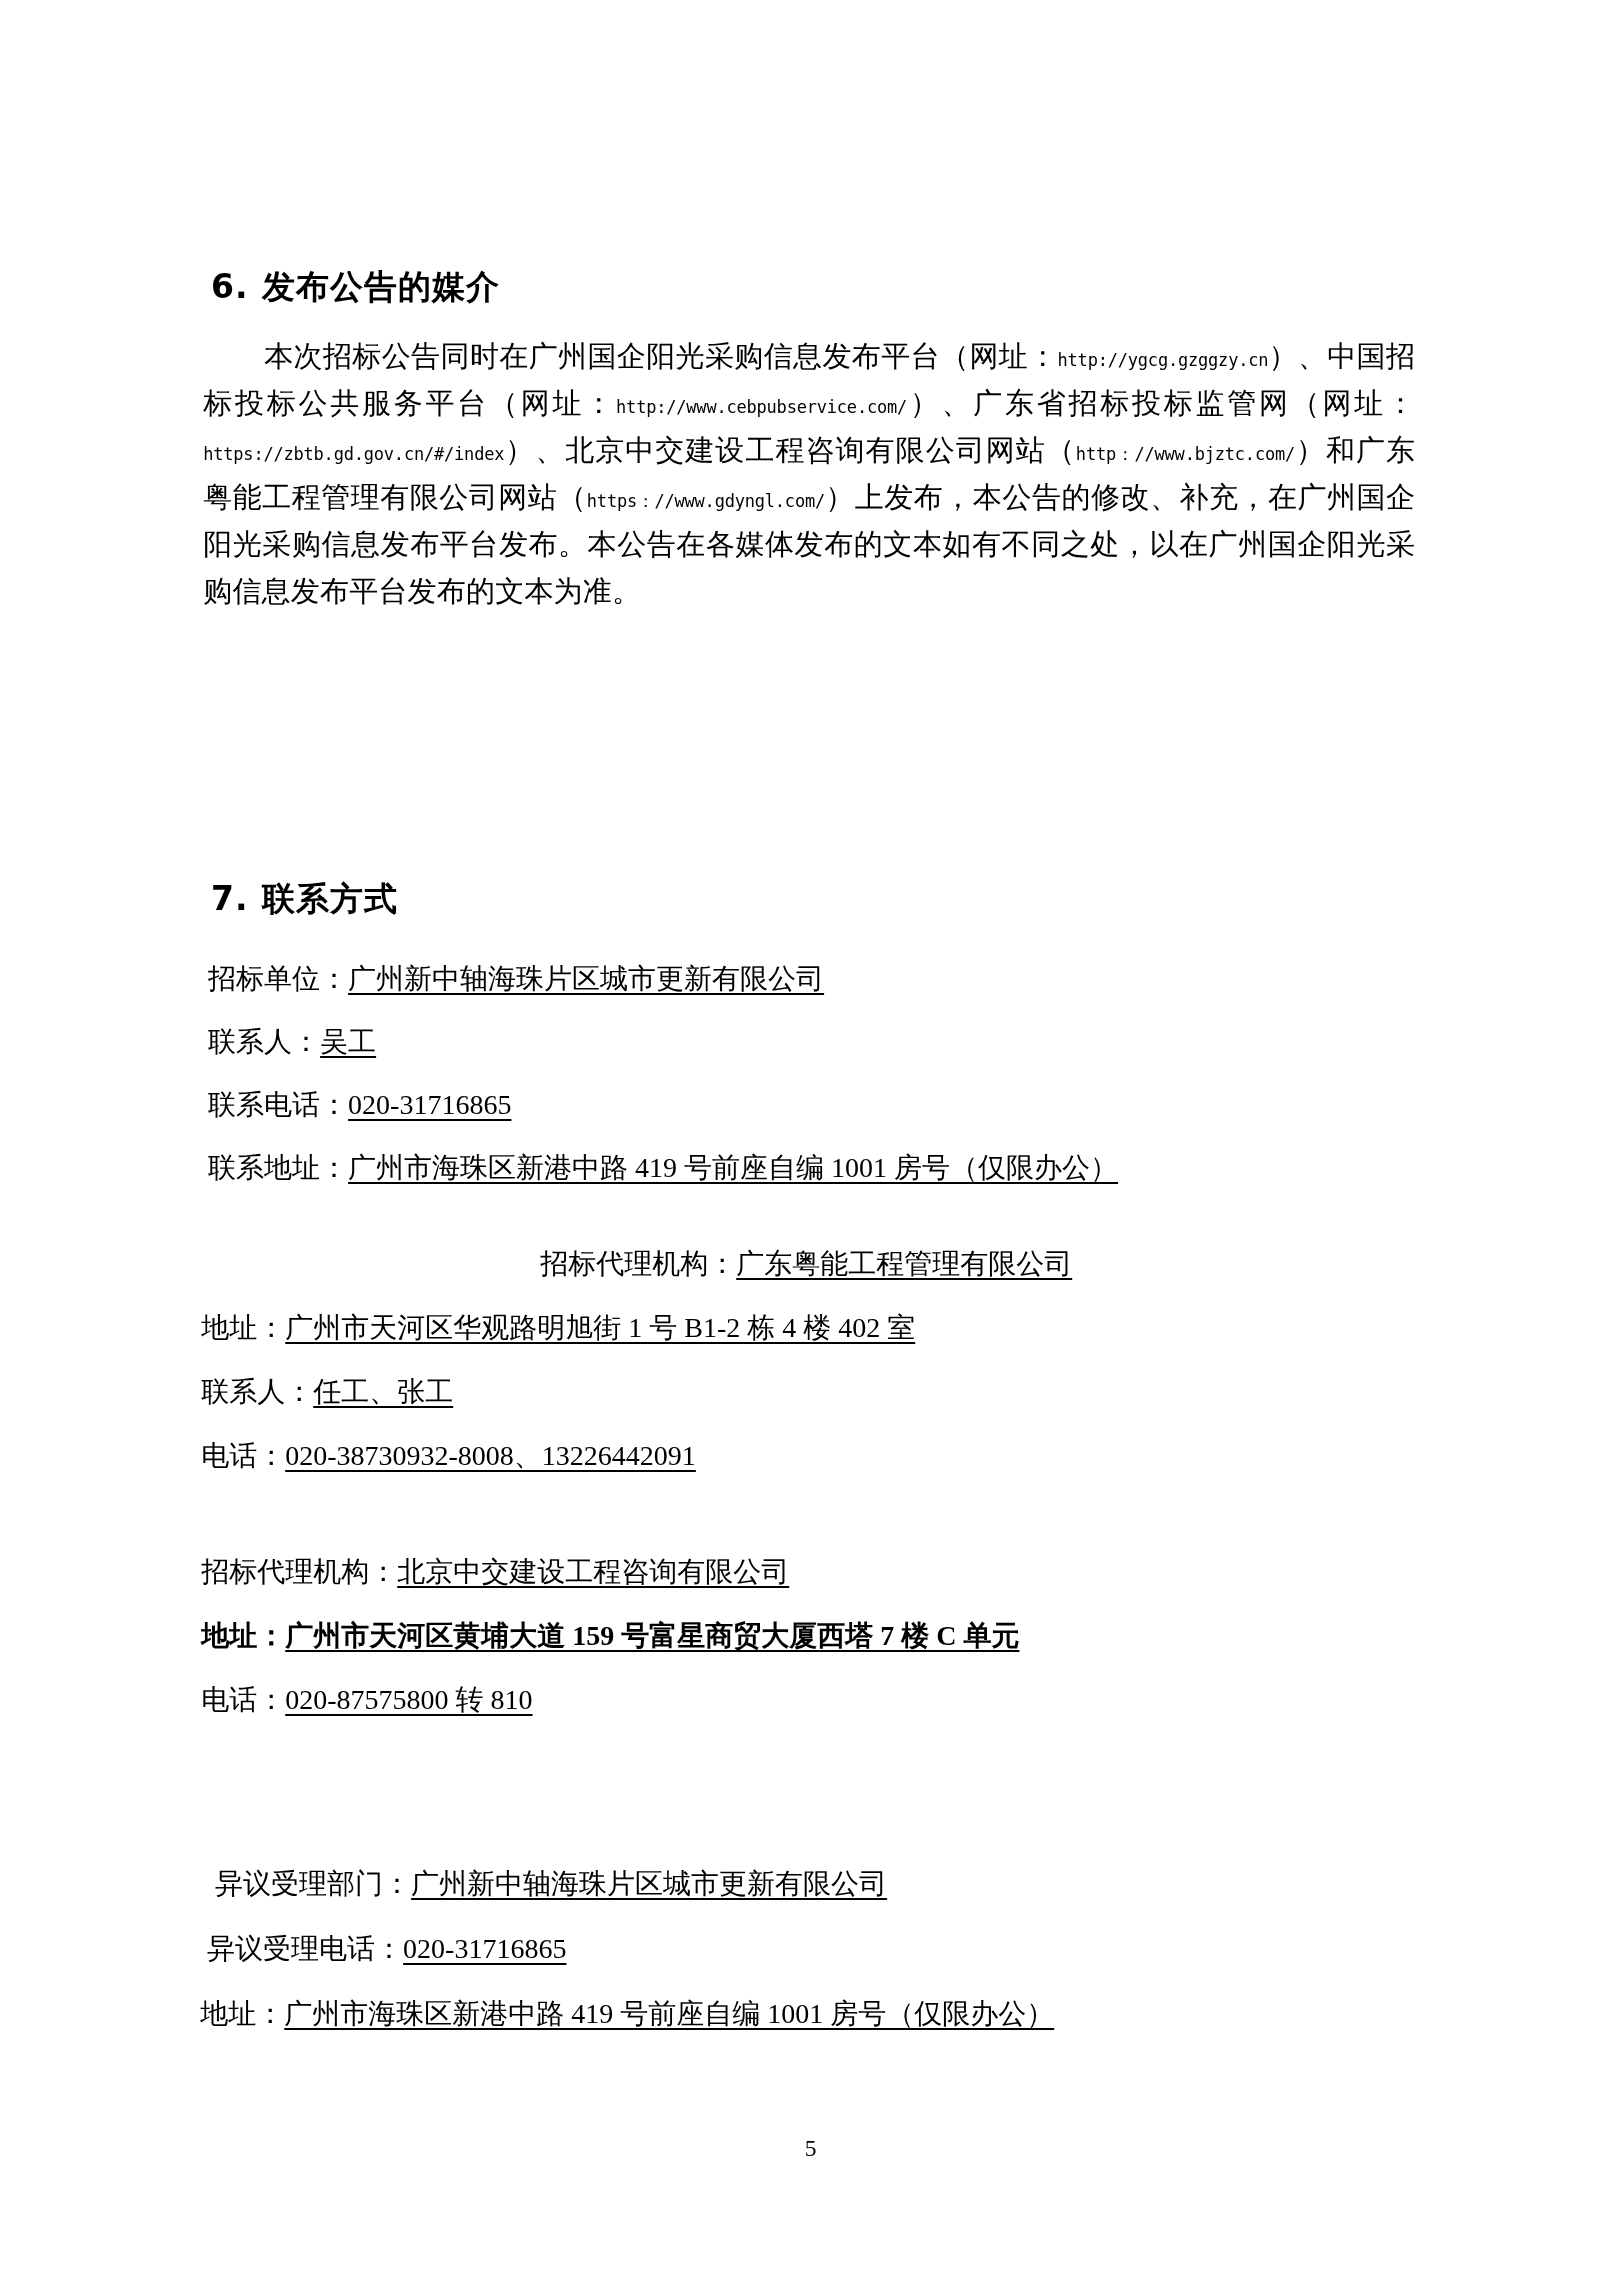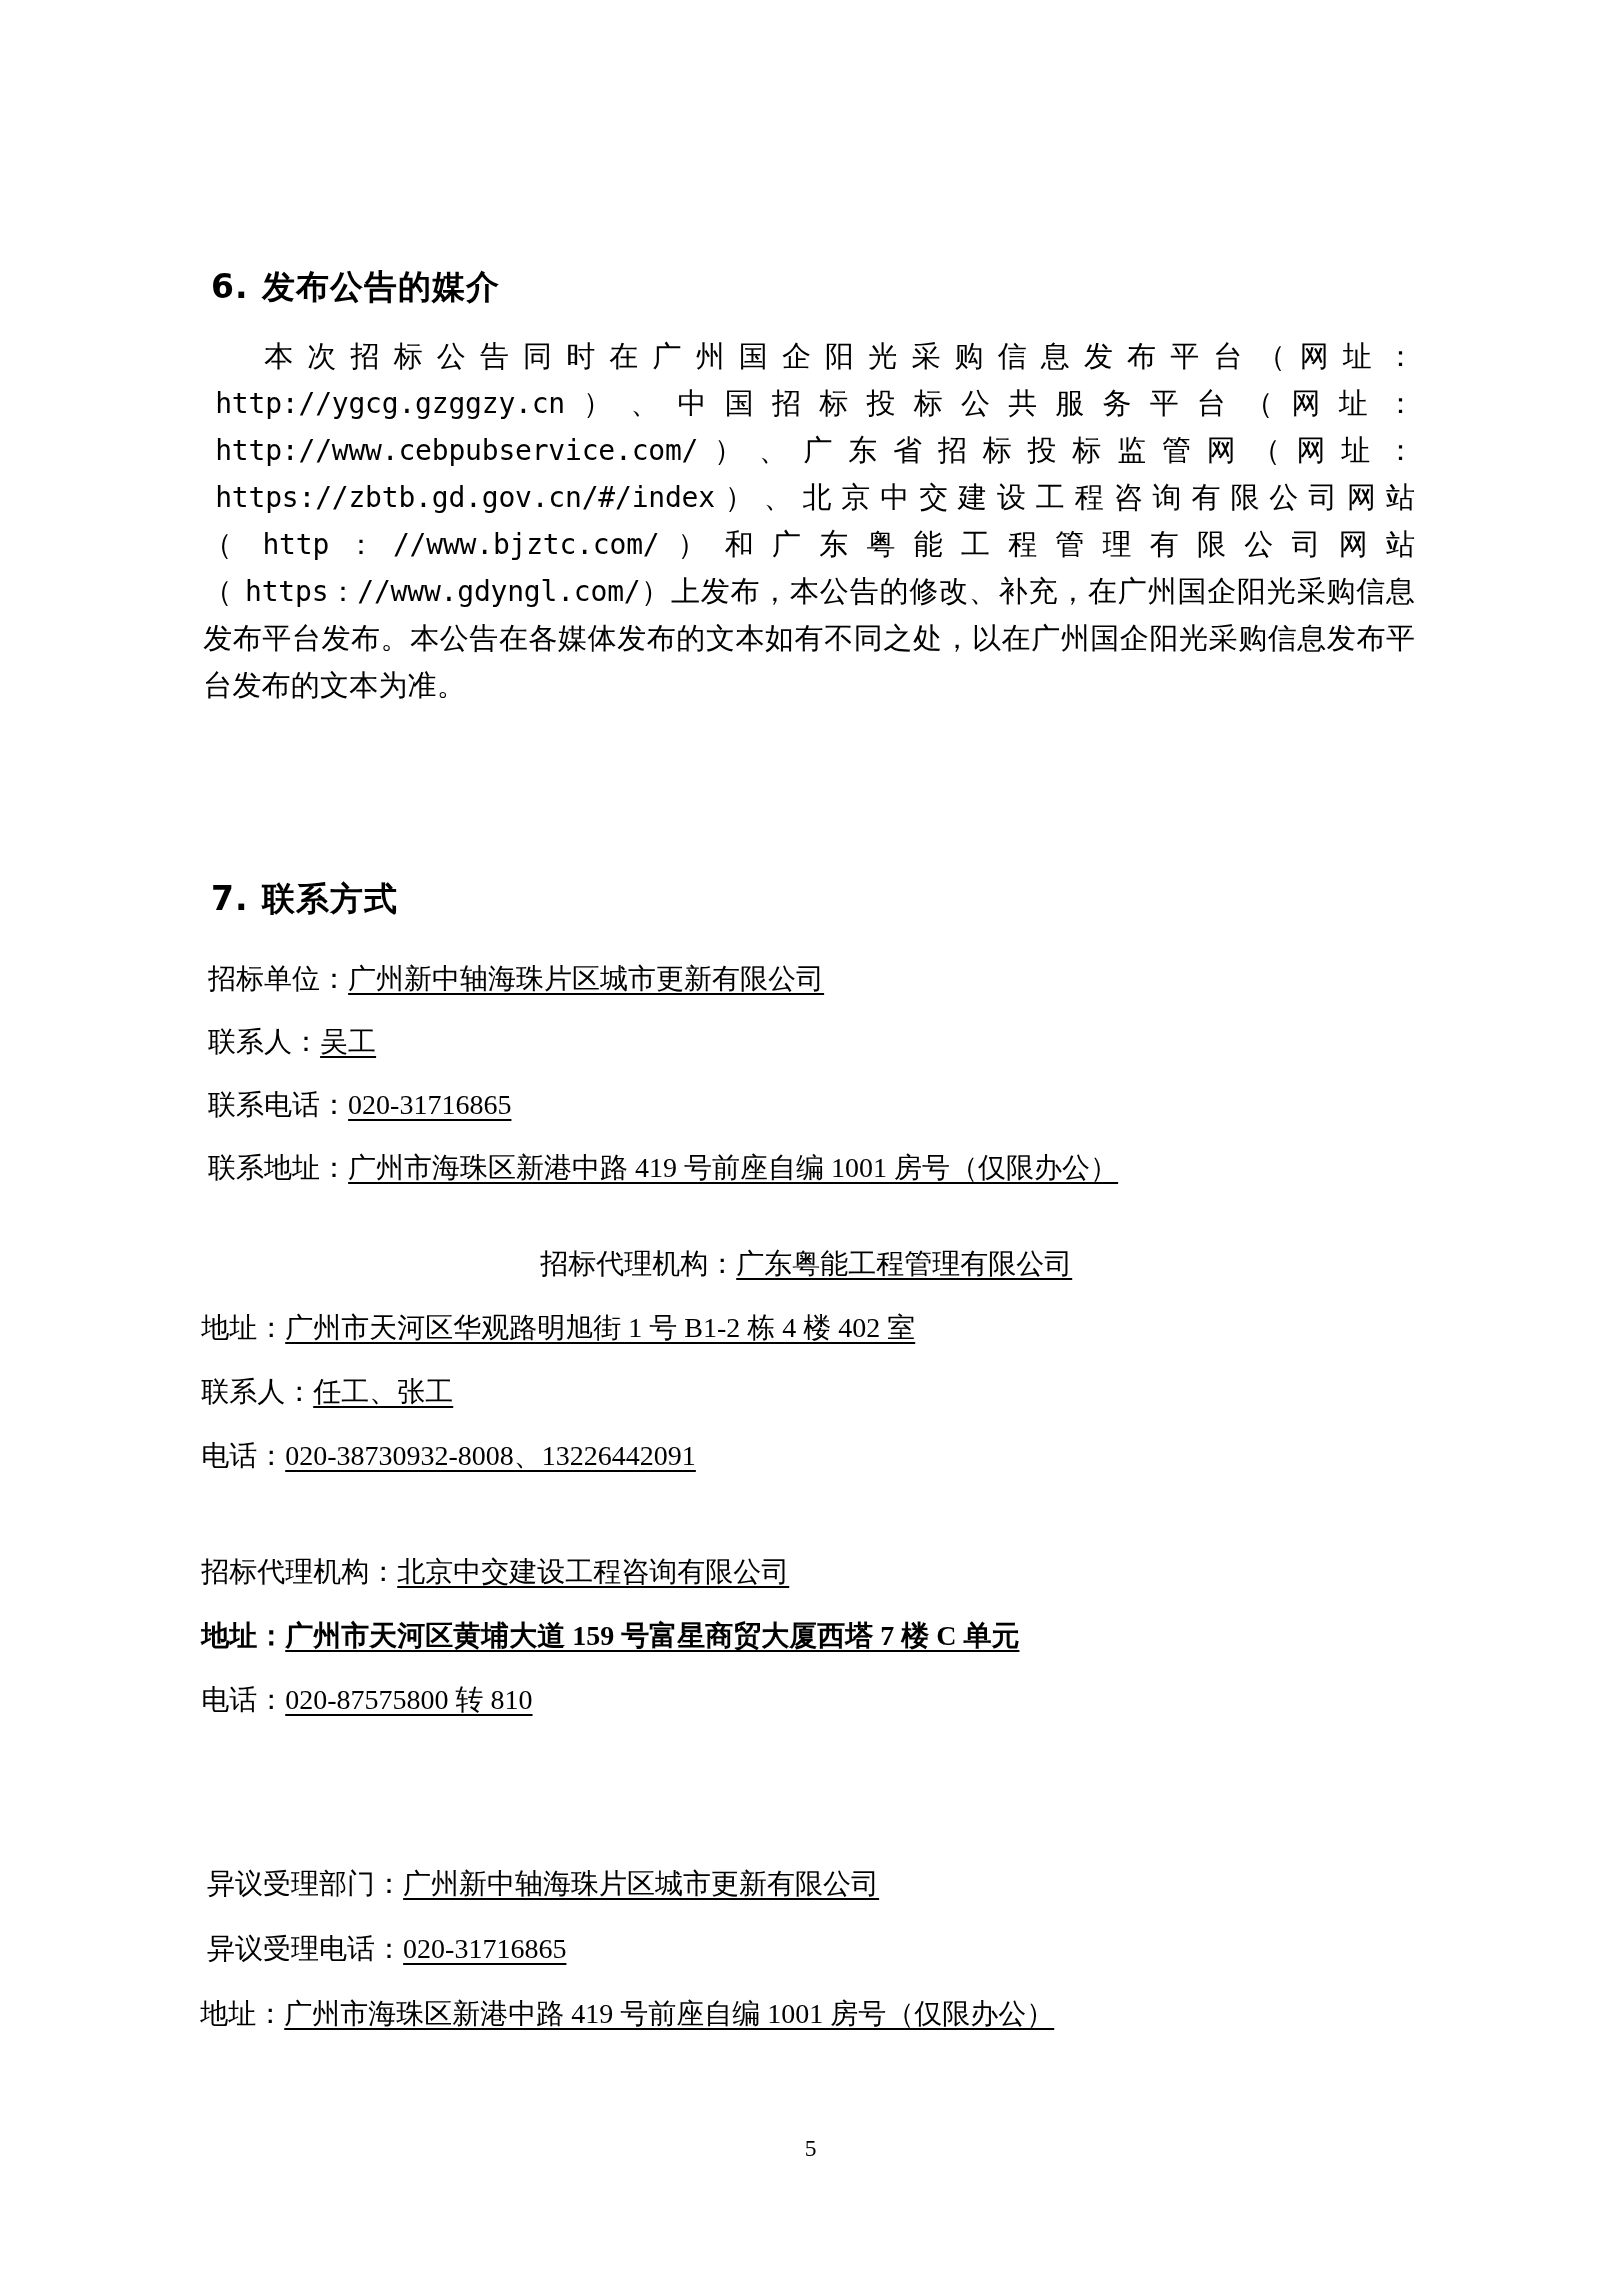--- a/index.html
+++ b/index.html
@@ -52,23 +52,22 @@
     text-align: justify;
     text-justify: inter-ideograph;
     margin: 0;
     letter-spacing: 0.2px;
   }
   .indent {
     text-indent: 61px;
   }
   .mono {
     font-family: "DejaVu Sans Mono", "Liberation Mono", monospace;
-    font-size: 28px;
+    font-size: 17px;
     letter-spacing: -0.2px;
-    margin-left: 12px;
   }
 
   
   .contact-line {
     font-size: 28px;
     line-height: 1.0;
     margin: 0;
     white-space: nowrap;
   }
   .contact-line .lbl {
@@ -131,21 +130,21 @@
       <p class="contact-line"><span class="lbl">电话：</span><span class="val">020-38730932-8008、13226442091</span></p>
     </div>
 
     <div class="contact-block" style="position:absolute; left:-9.8px; top:1558px; width:1210px;">
       <p class="contact-line" style="margin-bottom:36px;"><span class="lbl">招标代理机构：</span><span class="val">北京中交建设工程咨询有限公司</span></p>
       <p class="contact-line" style="margin-bottom:36px;font-weight:bold;"><span class="lbl">地址：</span><span class="val">广州市天河区黄埔大道 159 号富星商贸大厦西塔 7 楼 C 单元</span></p>
       <p class="contact-line"><span class="lbl">电话：</span><span class="val">020-87575800 转 810</span></p>
     </div>
 
     <div class="contact-block" style="position:absolute; left:-3.9px; top:1870px; width:1210px;">
-      <p class="contact-line" style="margin-bottom:37px;"><span class="lbl">异议受理部门：</span><span class="val">广州新中轴海珠片区城市更新有限公司</span></p>
+      <p class="contact-line" style="margin-bottom:37px;margin-left:8px;"><span class="lbl">异议受理部门：</span><span class="val">广州新中轴海珠片区城市更新有限公司</span></p>
       <p class="contact-line" style="margin-bottom:37px;"><span class="lbl">异议受理电话：</span><span class="val">020-31716865</span></p>
       <p class="contact-line" style="margin-left:-6.9px;"><span class="lbl">地址：</span><span class="val">广州市海珠区新港中路 419 号前座自编 1001 房号（仅限办公）</span></p>
     </div>
 
   </div>
 
   <div class="page-number">5</div>
 
 </div>
 

